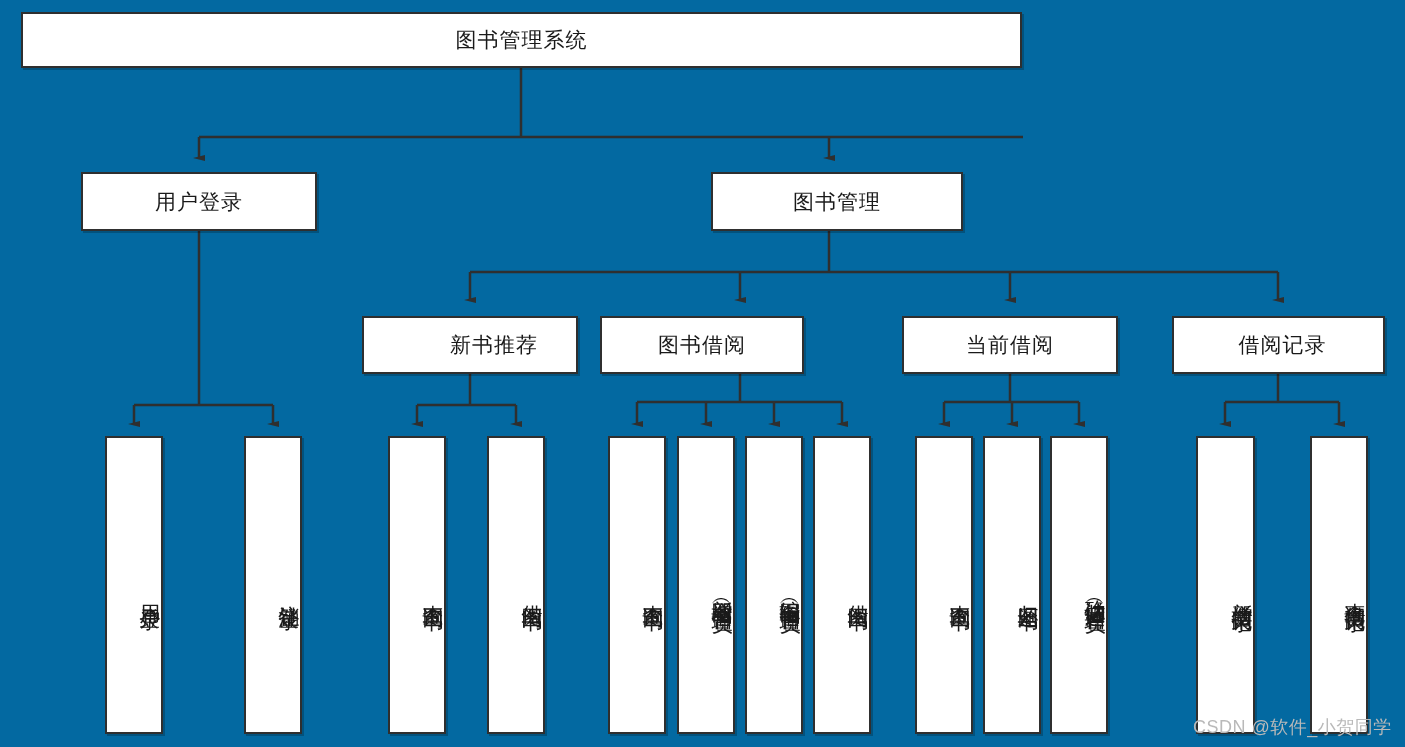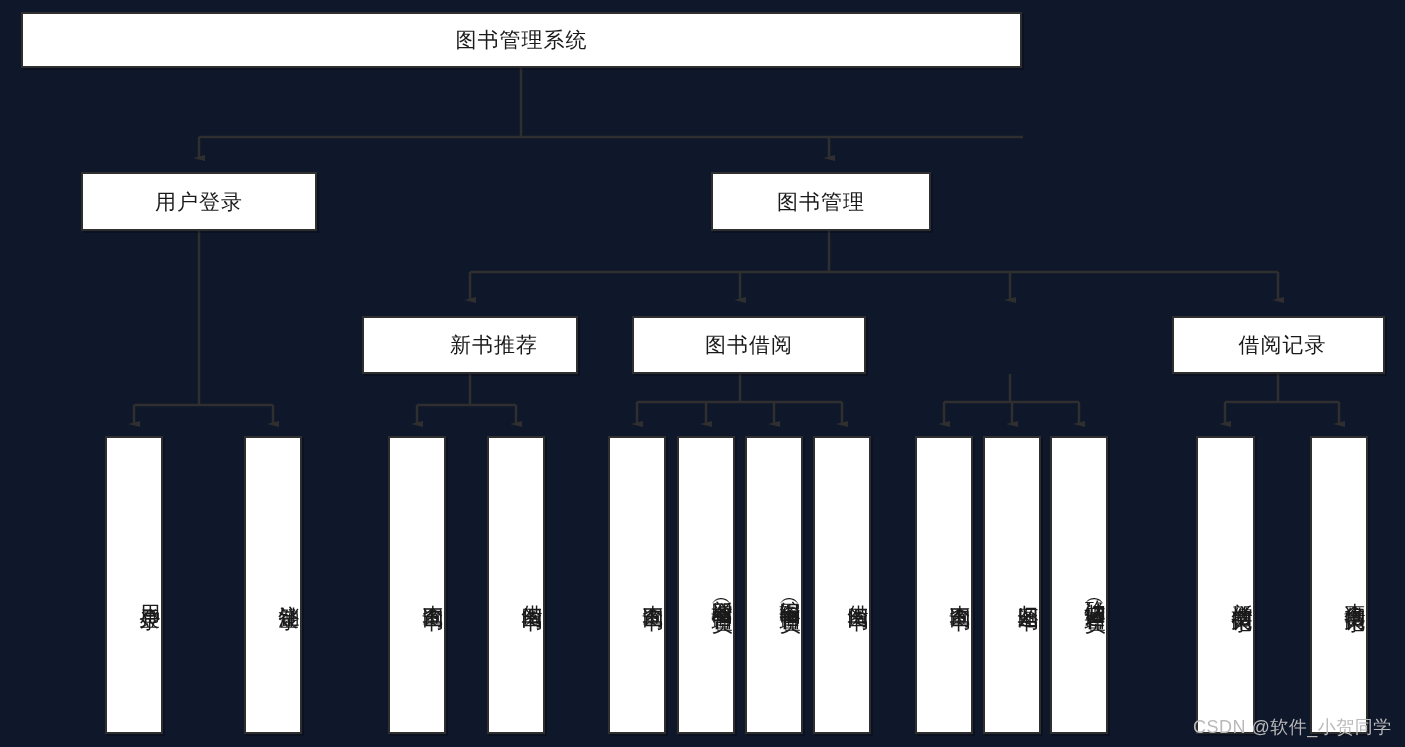--- a/index.html
+++ b/index.html
@@ -7,21 +7,21 @@
     padding: 0;
     background: #ffffff;
   }
   body {
     font-family: "Liberation Sans", "DejaVu Sans", sans-serif;
   }
   #canvas {
     position: relative;
     width: 1405px;
     height: 747px;
-    background: #0f172a;
+    background: #0369a1;
     overflow: hidden;
   }
   svg#edges {
     position: absolute;
     left: 0;
     top: 0;
     width: 1405px;
     height: 747px;
     pointer-events: none;
   }
@@ -118,29 +118,32 @@
     </g>
   </svg>
 
   <div class="node h" style="left:21px; top:12px; width:1001px; height:56px;">
     <span>图书管理系统</span>
   </div>
 
   <div class="node h" style="left:81px; top:172px; width:236px; height:59px;">
     <span>用户登录</span>
   </div>
-  <div class="node h" style="left:711px; top:172px; width:220px; height:59px;">
+  <div class="node h" style="left:711px; top:172px; width:252px; height:59px;">
     <span>图书管理</span>
   </div>
 
   <div class="node h" style="left:362px; top:316px; width:216px; height:58px;padding-left:48px;">
     <span>新书推荐</span>
   </div>
-  <div class="node h" style="left:632px; top:316px; width:234px; height:58px;justify-content:center;">
+  <div class="node h" style="left:600px; top:316px; width:204px; height:58px;justify-content:center;">
     <span>图书借阅</span>
+  </div>
+  <div class="node h" style="left:902px; top:316px; width:216px; height:58px;">
+    <span>当前借阅</span>
   </div>
   <div class="node h" style="left:1172px; top:316px; width:213px; height:58px;padding-left:8px;">
     <span>借阅记录</span>
   </div>
 
   <div class="node v" style="left:105px; top:436px; width:58px; height:298px;">
     <span class="vtext">用户登录</span>
   </div>
   <div class="node v" style="left:244px; top:436px; width:58px; height:298px;">
     <span class="vtext">注销登录</span>

